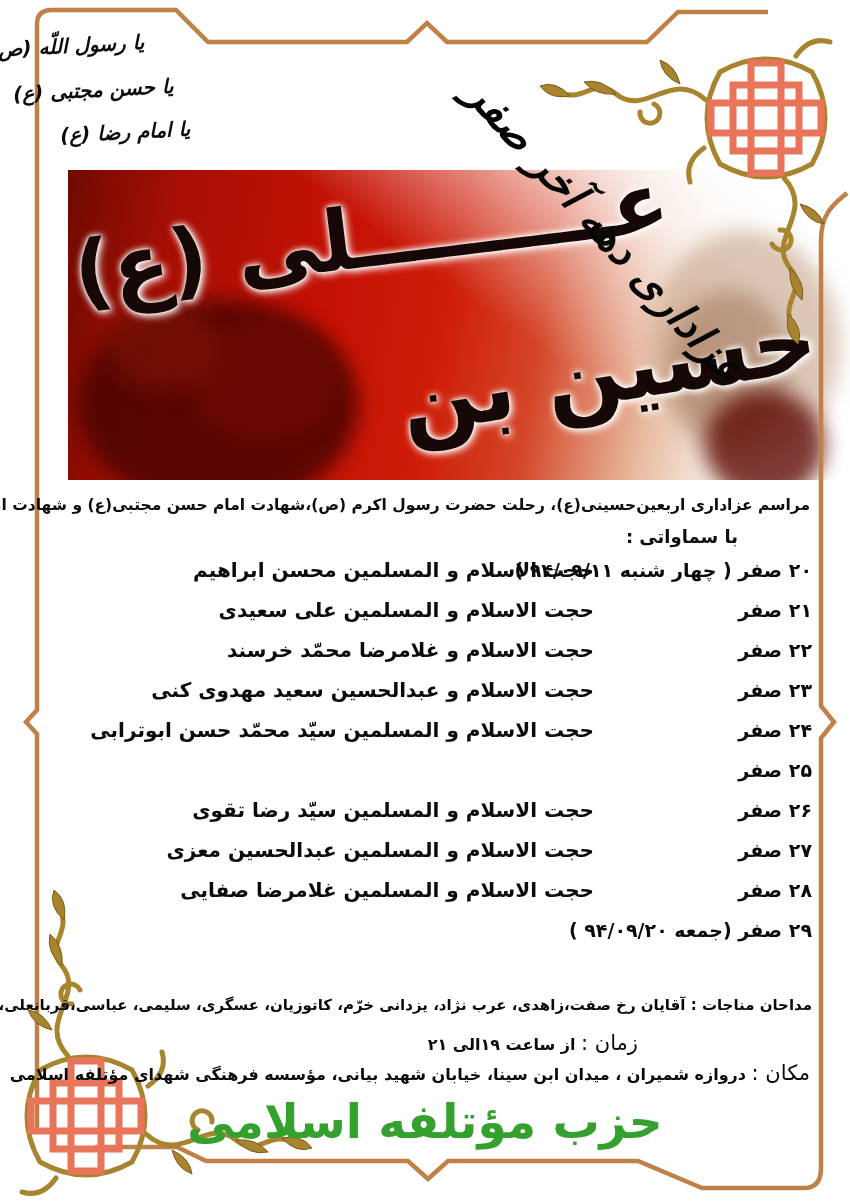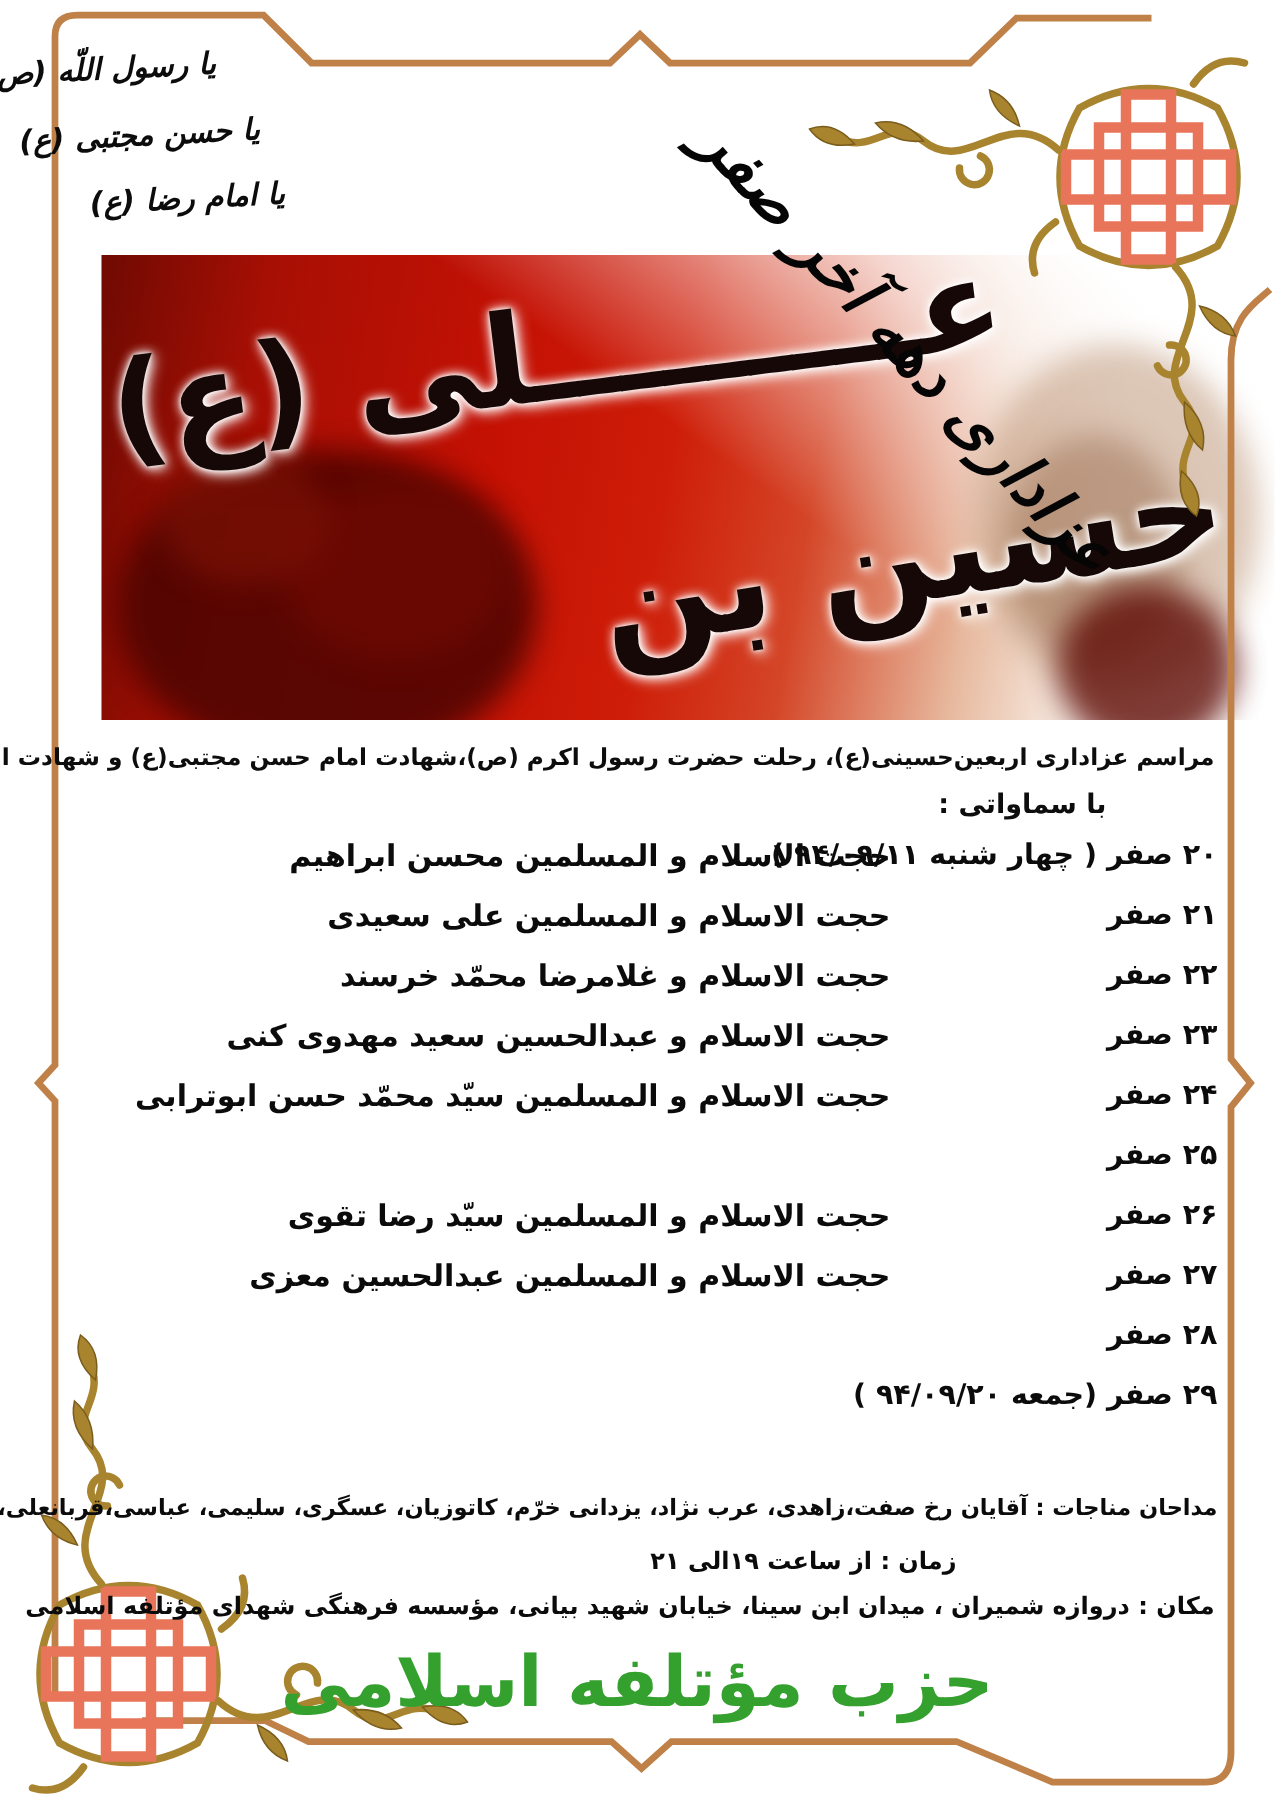--- a/index.html
+++ b/index.html
@@ -55,21 +55,21 @@
 
   .sched-list{position:absolute;top:550px;right:38px;left:40px;}
   .sched-row{position:relative;height:40px;}
   .sched-date{position:absolute;right:0;top:50%;transform:translateY(-50%);font-size:19px;font-weight:bold;color:#0b0b0b;white-space:nowrap;margin-left:16px;}
   .sched-speaker{position:absolute;right:218px;top:50%;transform:translateY(-50%);font-size:20px;font-weight:bold;color:#0b0b0b;white-space:nowrap;}
 
   .eulogy-line{position:absolute;top:955px;left:0;right:70px;text-align:center;font-size:19px;font-weight:bold;color:#0b0b0b;}
   .munajat-line{position:absolute;top:996px;right:38px;left:36px;text-align:right;font-size:15px;font-weight:bold;color:#0b0b0b;white-space:nowrap;}
   .time-line{position:absolute;top:1031px;right:212px;font-size:16px;font-weight:bold;color:#0b0b0b;white-space:nowrap;}
   .place-line{position:absolute;top:1061px;right:40px;font-size:16px;font-weight:bold;color:#0b0b0b;white-space:nowrap;}
-  .info-label{font-size:16px;font-weight:bold;}
+  .info-label{font-size:21px;font-weight:normal;}
   .org-title{position:absolute;top:1094px;left:0;right:0;text-align:center;font-size:47px;font-weight:bold;color:var(--green);}
 </style>
 </head>
 <body>
 
 <div class="poster">
 
   <svg class="frame-svg" viewBox="0 0 850 1202" xmlns="http://www.w3.org/2000/svg">
     <defs>
       <g id="orn">
@@ -160,20 +160,21 @@
     <span class="sched-speaker">حجت الاسلام و المسلمین سیّد رضا تقوی</span>
   </div>
 
   <div class="sched-row">
     <span class="sched-date">۲۷ صفر</span>
     <span class="sched-speaker">حجت الاسلام و المسلمین عبدالحسین معزی</span>
   </div>
 
   <div class="sched-row">
     <span class="sched-date">۲۸ صفر</span>
+    <span class="sched-speaker">حجت الاسلام و المسلمین غلامرضا صفایی</span>
   </div>
 
   <div class="sched-row">
     <span class="sched-date">۲۹ صفر (جمعه ۹۴/۰۹/۲۰ )</span>
   </div>
 </div>
 
     <div class="munajat-line">مداحان مناجات : آقایان رخ صفت،زاهدی، عرب نژاد، یزدانی خرّم، کاتوزیان، عسگری، سلیمی، عباسی،قربانعلی، بومیان</div>
 
     <div class="time-line">

